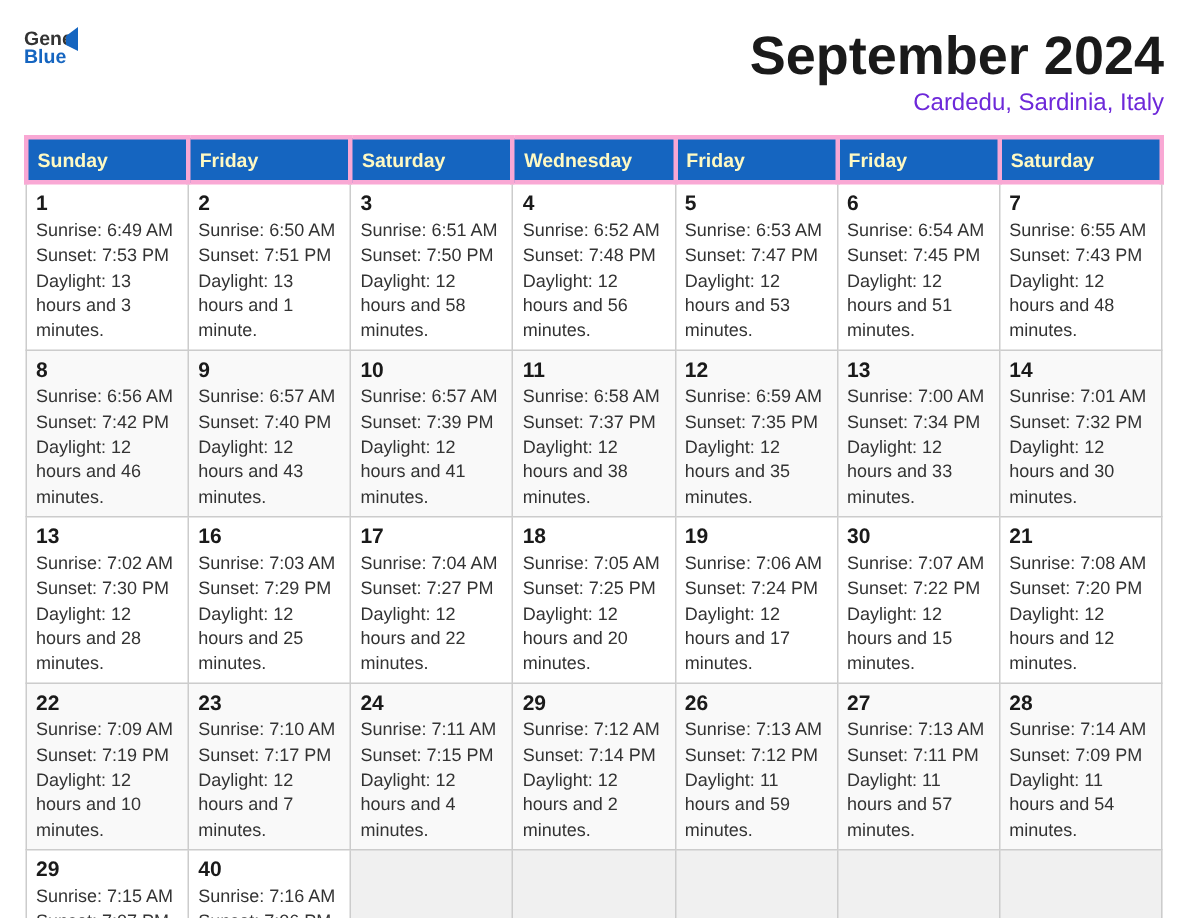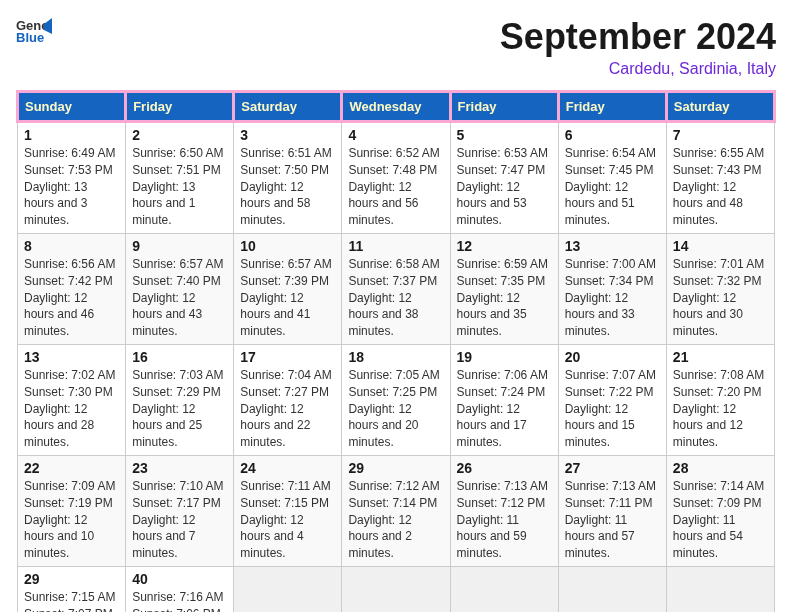--- a/index.html
+++ b/index.html
@@ -191,21 +191,21 @@
         </td>
         <td>
           <span class="day-number">18</span>
           <div class="day-detail">Sunrise: 7:05 AM<br>Sunset: 7:25 PM<br>Daylight: 12 hours and 20 minutes.</div>
         </td>
         <td>
           <span class="day-number">19</span>
           <div class="day-detail">Sunrise: 7:06 AM<br>Sunset: 7:24 PM<br>Daylight: 12 hours and 17 minutes.</div>
         </td>
         <td>
-          <span class="day-number">20</span>
+          <span class="day-number">30</span>
           <div class="day-detail">Sunrise: 7:07 AM<br>Sunset: 7:22 PM<br>Daylight: 12 hours and 15 minutes.</div>
         </td>
         <td>
           <span class="day-number">21</span>
           <div class="day-detail">Sunrise: 7:08 AM<br>Sunset: 7:20 PM<br>Daylight: 12 hours and 12 minutes.</div>
         </td>
       </tr>
       <tr>
         <td>
           <span class="day-number">22</span>

